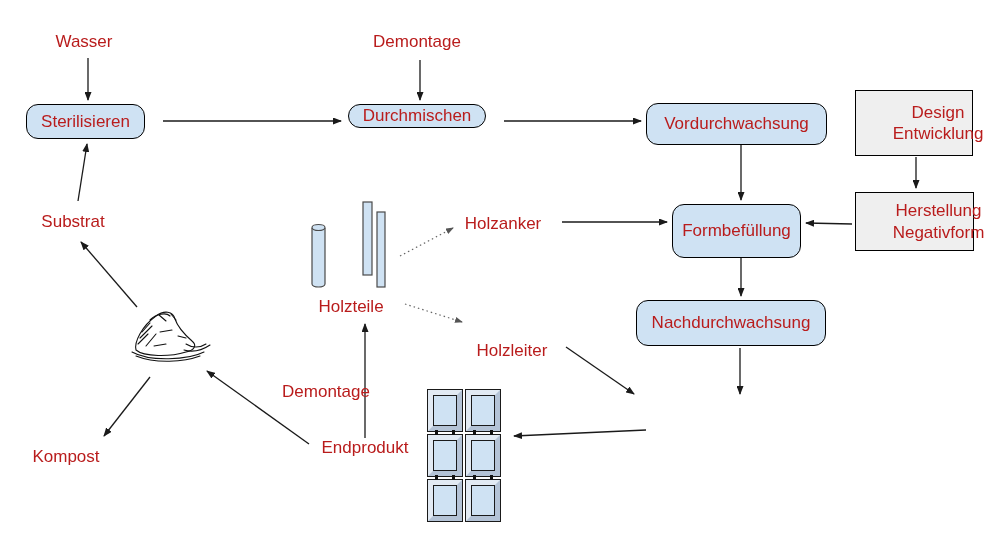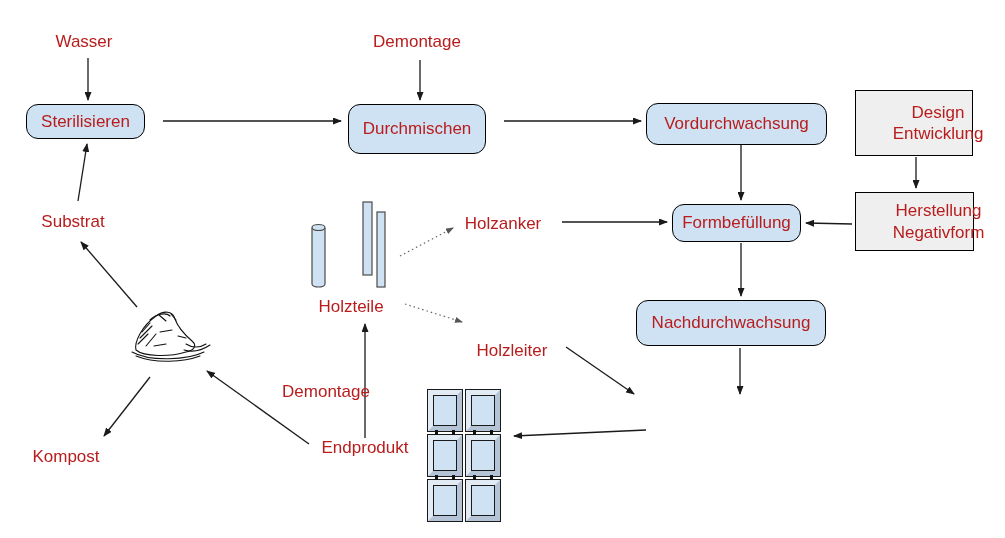--- a/index.html
+++ b/index.html
@@ -73,23 +73,23 @@
   <div class="flabel" style="left:417px;top:42px;">Demontage</div>
   <div class="flabel" style="left:73px;top:222px;">Substrat</div>
   <div class="flabel" style="left:66px;top:457px;">Kompost</div>
   <div class="flabel" style="left:351px;top:307px;">Holzteile</div>
   <div class="flabel" style="left:503px;top:224px;">Holzanker</div>
   <div class="flabel" style="left:512px;top:330px;margin-top:21px;">Holzleiter</div>
   <div class="flabel" style="left:310px;top:392px;margin-left:16px;">Demontage</div>
   <div class="flabel" style="left:365px;top:448px;">Endprodukt</div>
 
   <div class="node process" style="left:26px;top:104px;width:119px;height:35px;">Sterilisieren</div>
-  <div class="node process" style="left:348px;top:104px;width:138px;height:50px;">Durchmischen</div>
+  <div class="node process" style="left:348px;top:104px;width:138px;height:24px;">Durchmischen</div>
   <div class="node process" style="left:646px;top:103px;width:181px;height:42px;">Vordurchwachsung</div>
-  <div class="node process" style="left:672px;top:204px;width:129px;height:38px;">Formbefüllung</div>
+  <div class="node process" style="left:672px;top:204px;width:129px;height:54px;">Formbefüllung</div>
   <div class="node process" style="left:636px;top:300px;width:190px;height:46px;">Nachdurchwachsung</div>
 
   <div class="node support" style="left:855px;top:90px;width:118px;height:66px;">Design
 Entwicklung</div>
   <div class="node support" style="left:855px;top:192px;width:119px;height:59px;">Herstellung
 Negativform</div>
 
   <svg class="icon-svg" style="left:305px;top:196px;" width="85" height="96" viewBox="0 0 85 96">
     <g stroke="#4a4a4a" stroke-width="1.2" fill="#cfe2f3">
       <path d="M7,32 v56 a6.5,3 0 0 0 13,0 v-56"></path>

